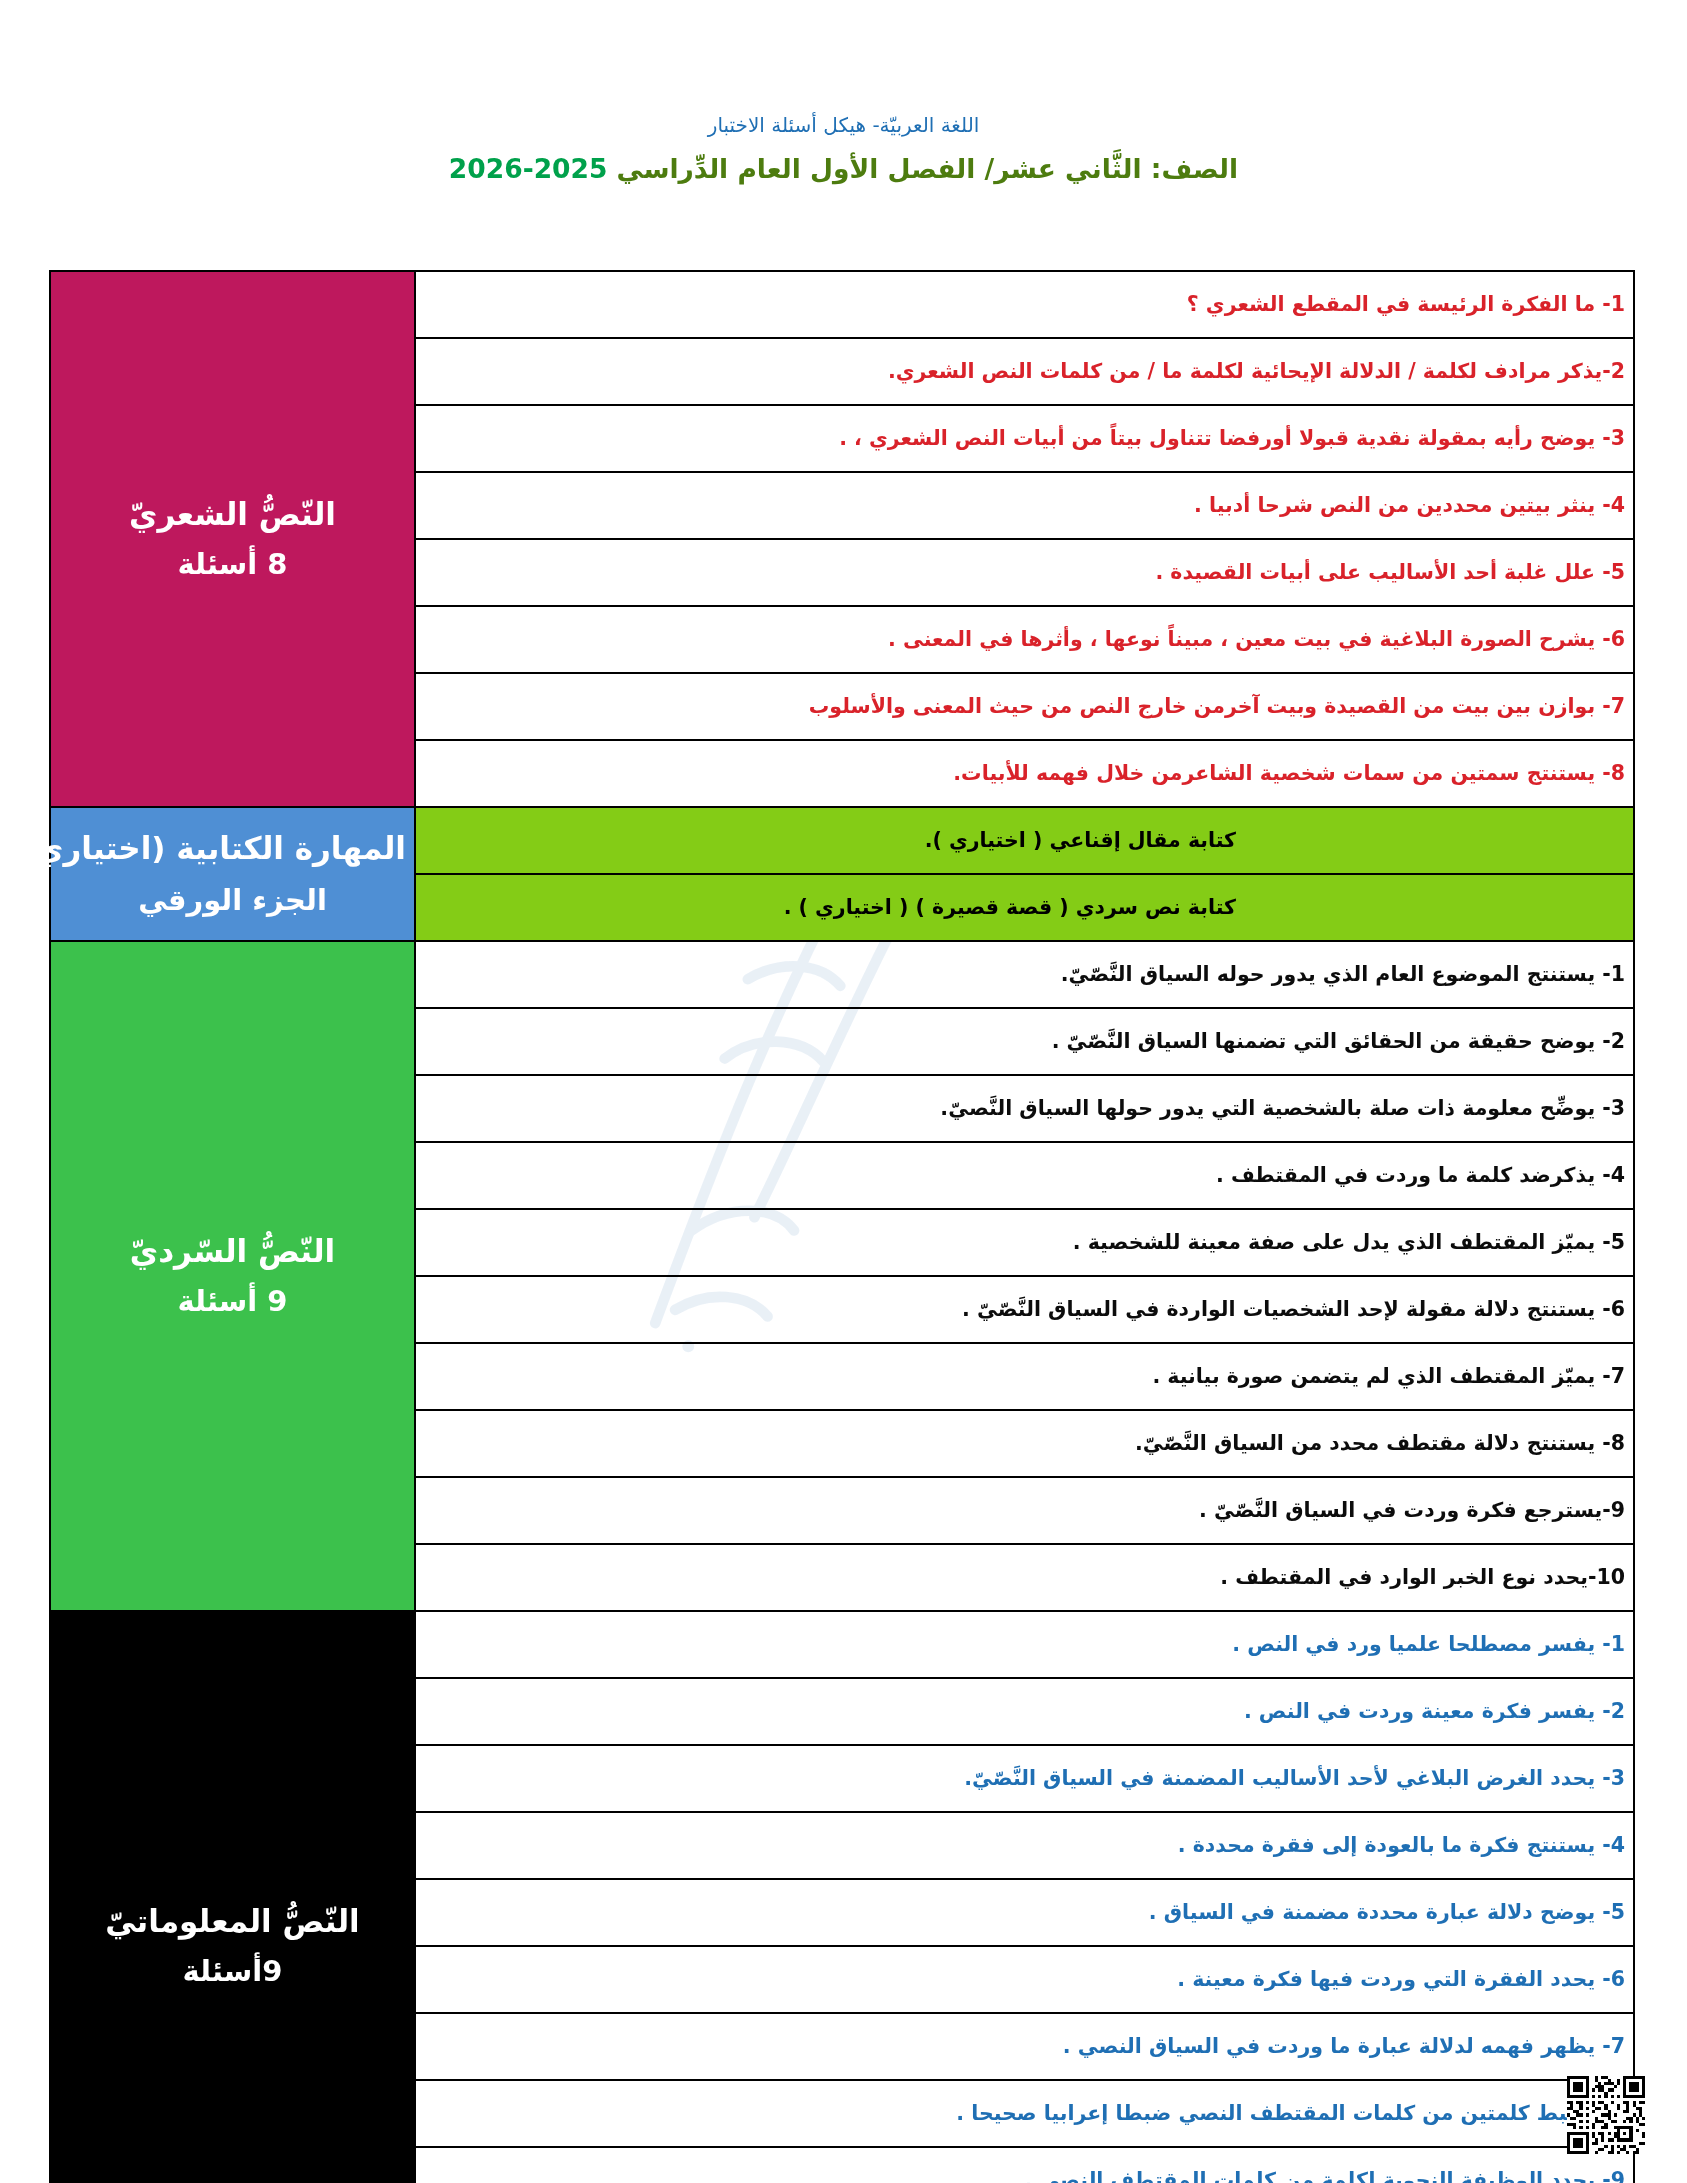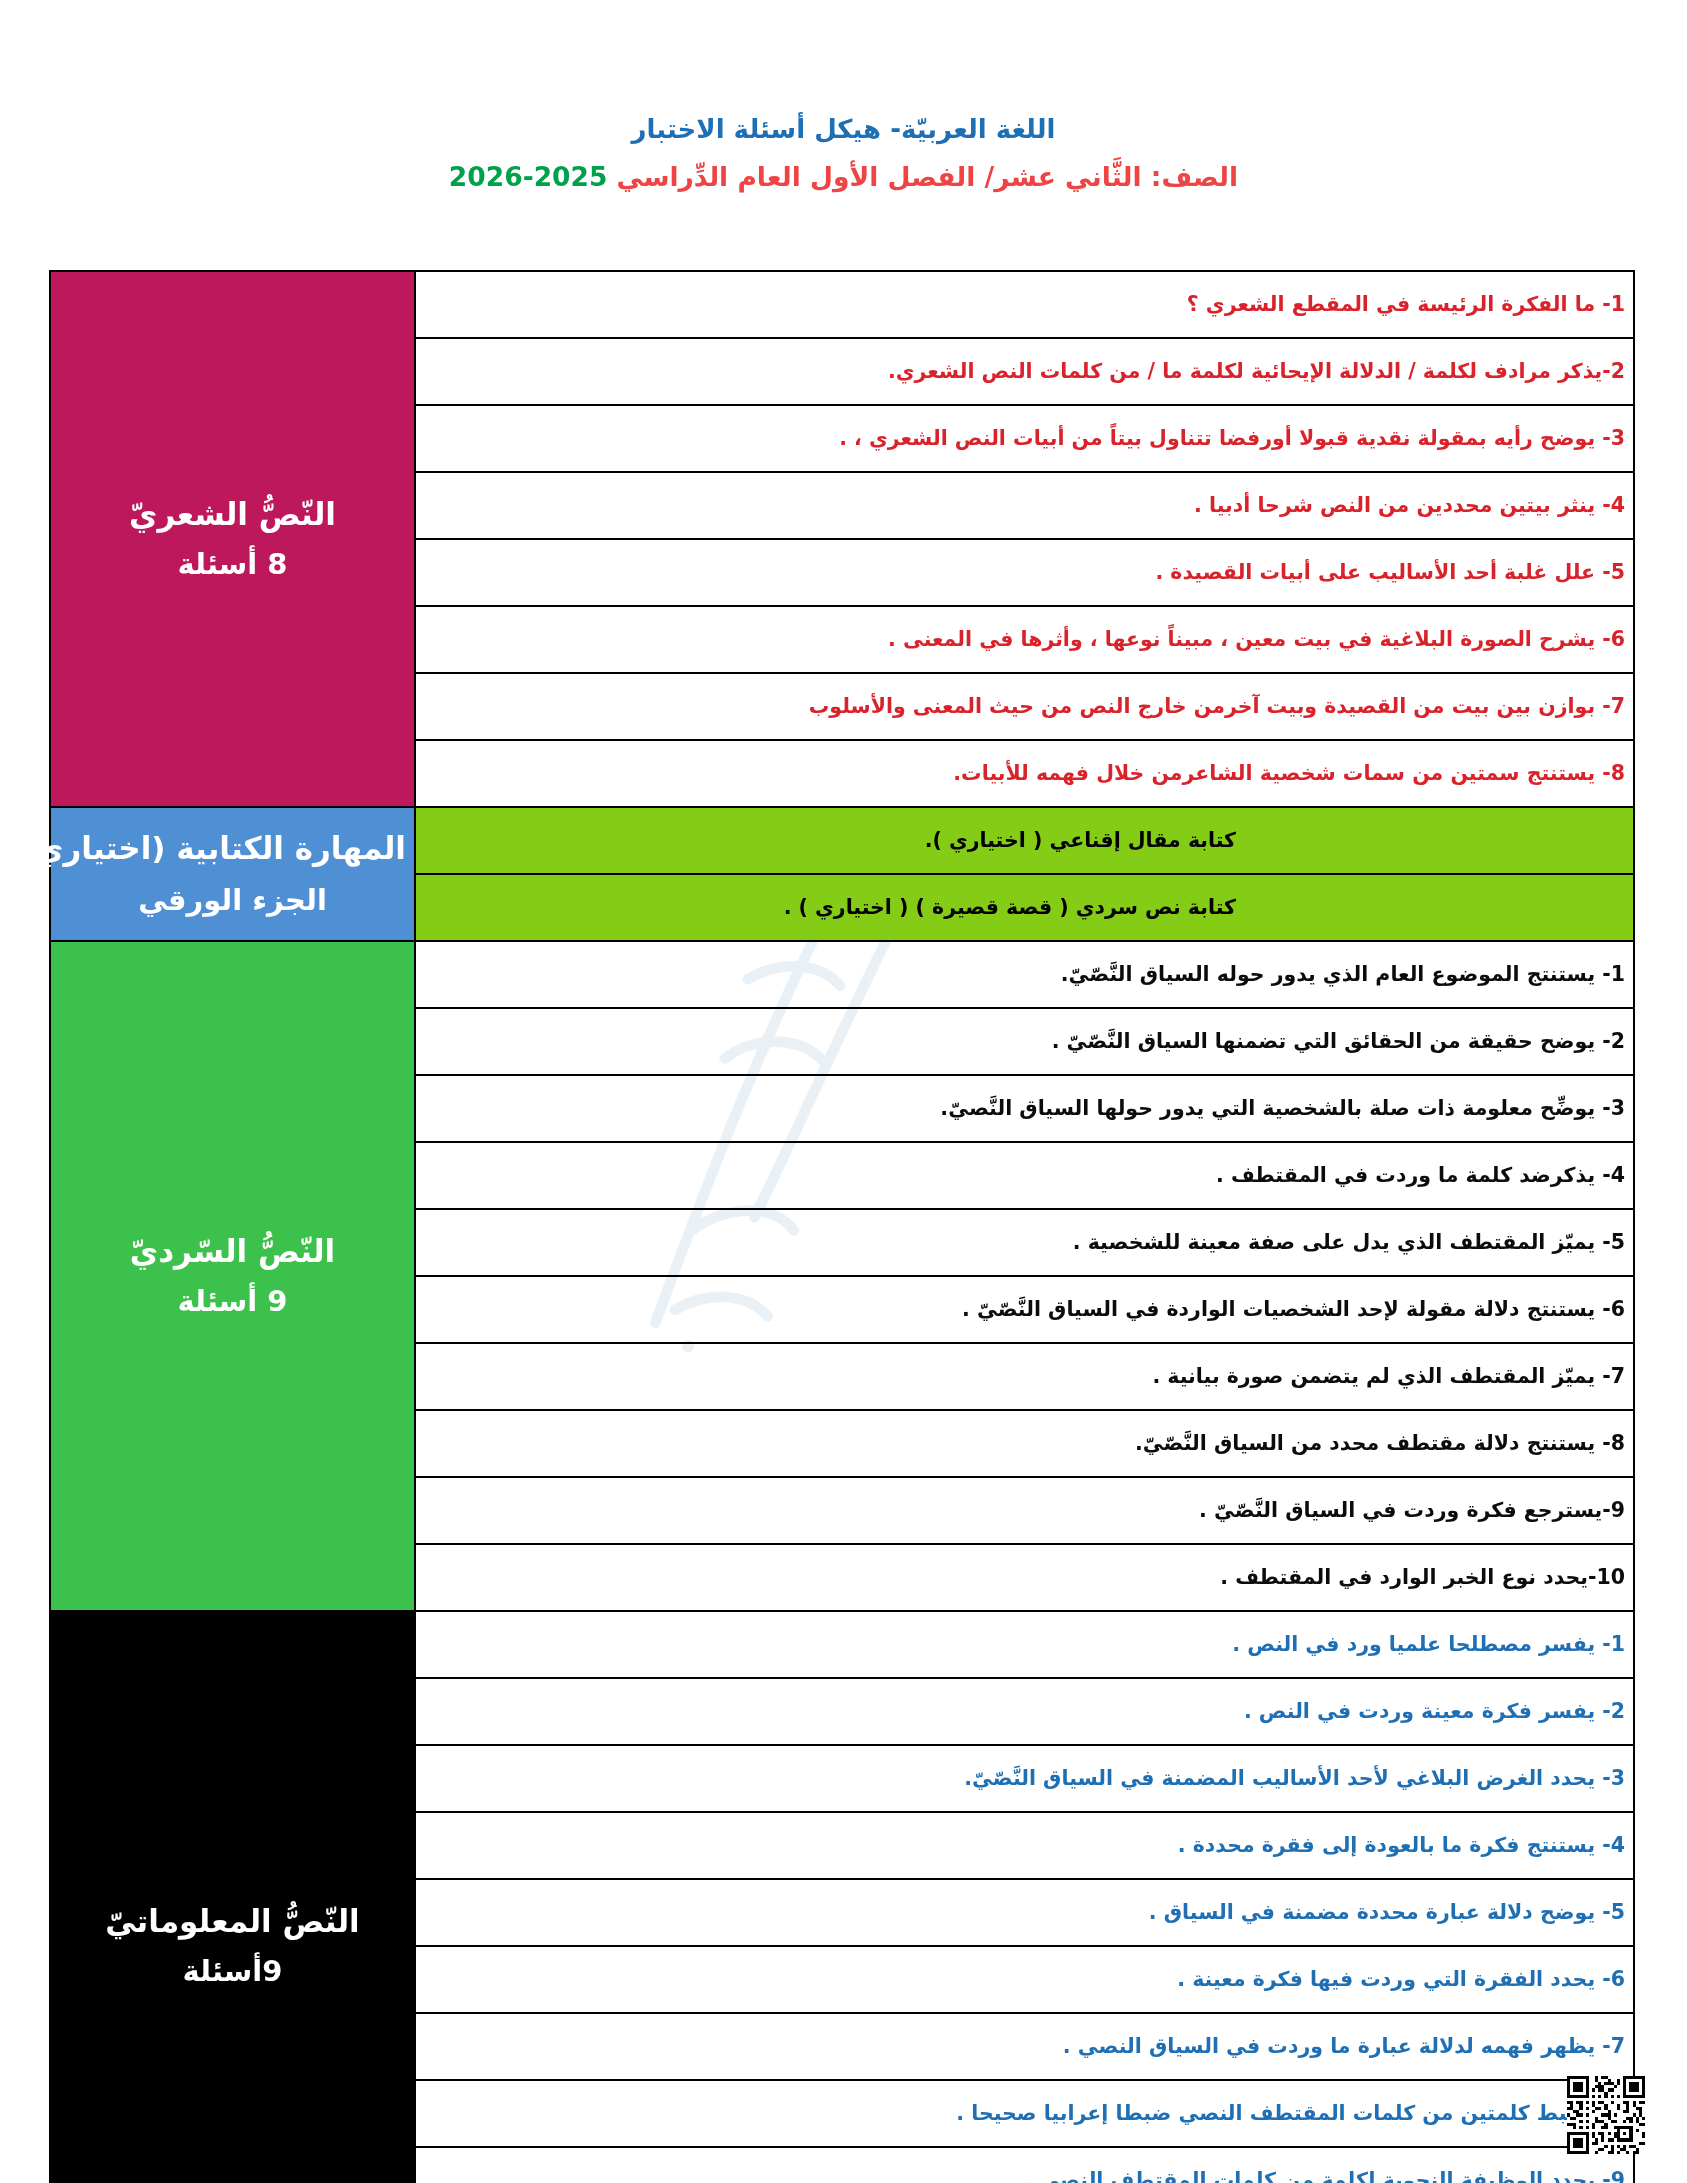--- a/index.html
+++ b/index.html
@@ -37,35 +37,35 @@
 
   
   .doc-header {
     position: absolute;
     left: 0; right: 0;
     top: 112px;
     text-align: center;
     z-index: 3;
   }
   .title-line-1 {
-    font-size: 26px;
-    font-weight: bold;
+    font-size: 20px;
+    font-weight: normal;
     color: #1f6fb4;
     letter-spacing: 0;
     line-height: 1.35;
     direction: rtl;
   }
   .title-line-2 {
     margin-top: 12px;
     font-size: 26.5px;
     font-weight: bold;
     line-height: 1.35;
     direction: rtl;
   }
-  .title-seg-red   { color: #ef4444; }
+  .title-seg-red   { color: #4d7c0f; }
   .title-seg-green { color: #00a14b; }
 
   
   .sheet {
     position: absolute;
     left: 50px;
     top: 270px;
     width: 1585px;
     z-index: 2;
   }

